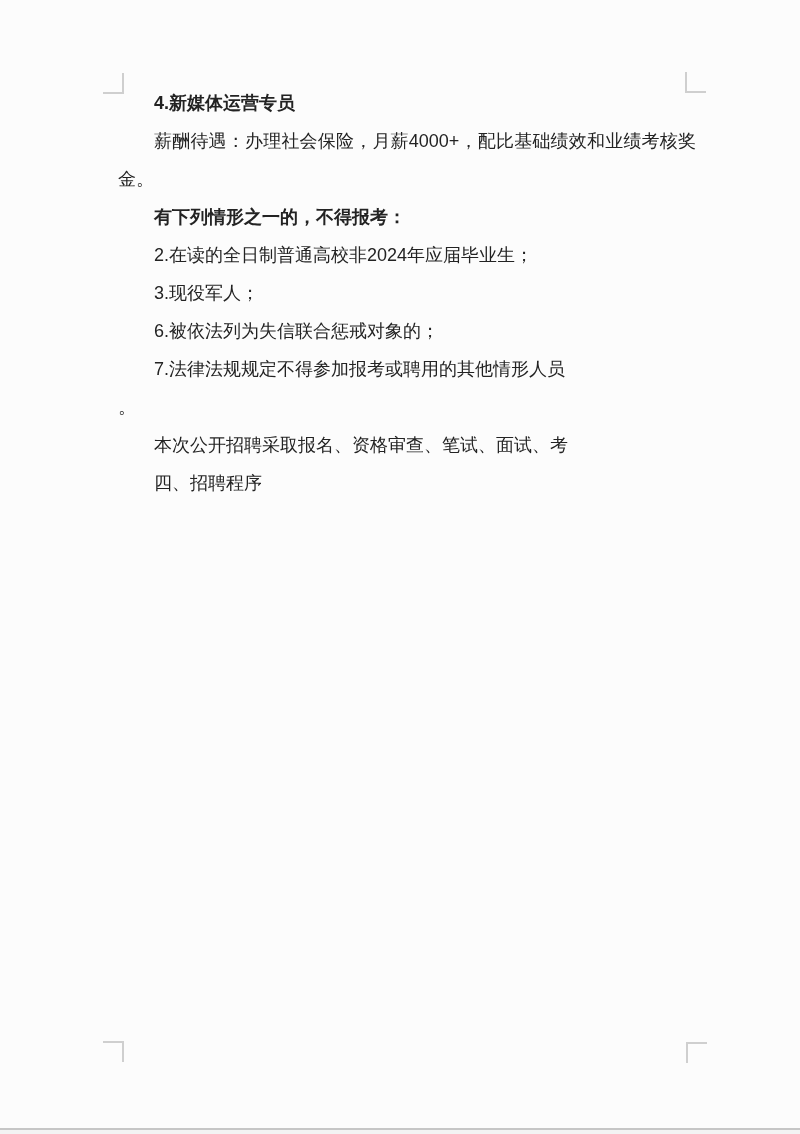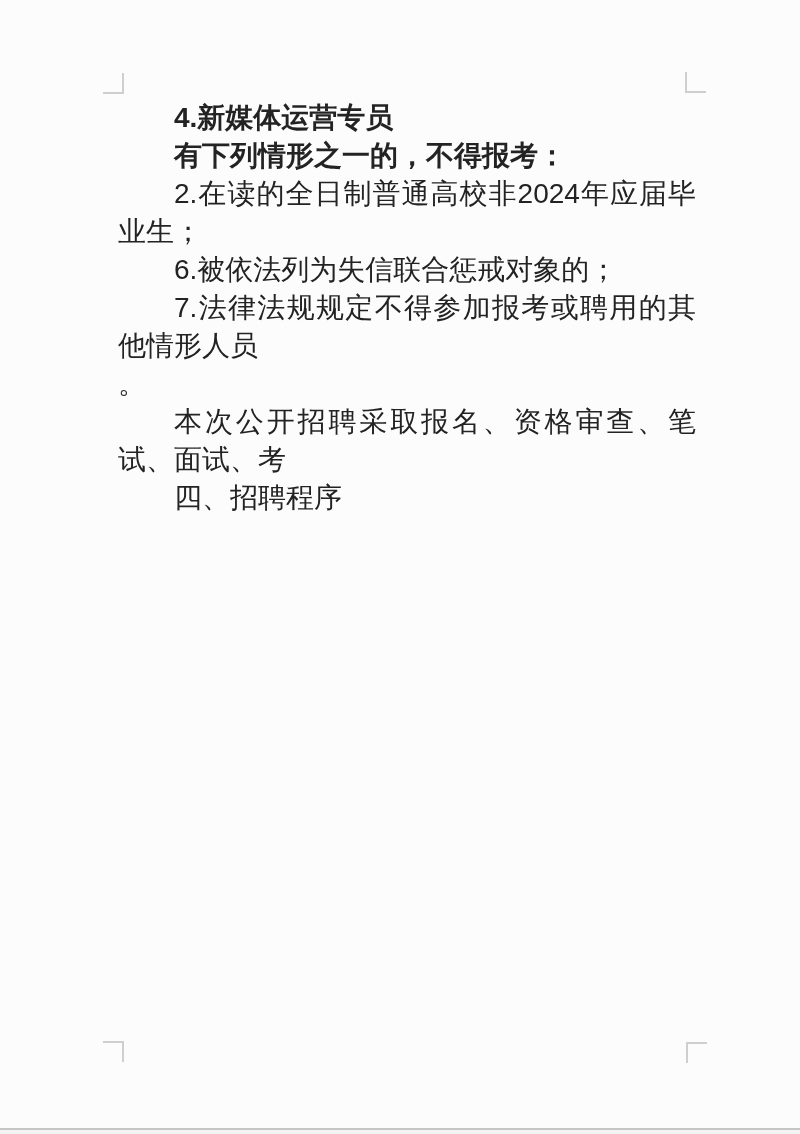--- a/index.html
+++ b/index.html
@@ -11,24 +11,24 @@
     height: 1134px;
     position: relative;
     overflow: hidden;
     background: var(--page-bg, #fcfcfc);
     font-family: "Liberation Sans", "DejaVu Sans", sans-serif;
   }
   
   .doc-body {
     position: absolute;
     left: 118px;
-    top: 99px;
+    top: 84px;
     width: 578px;
     color: var(--text-color, #232323);
-    font-size: 28px;
+    font-size: 18px;
     line-height: 38px;
   }
   .para {
     margin: 0;
     text-indent: 2em;
     text-align: justify;
   }
   .para.bold { font-weight: 700; }
   .para.no-indent { text-indent: 0; }
 
@@ -81,22 +81,24 @@
 <body style="--page-bg: #fcfcfc; --text-color: #232323; --mark-color: #cfcfcf; --line-color: #c6c6c6;">
 
 <div>
   <span class="corner tl"></span>
   <span class="corner tr"></span>
   <span class="corner bl"></span>
   <span class="corner br"></span>
 
   <div class="doc-body" id="doc-body">
       <div class="para bold">4.新媒体运营专员</div>
+      <div class="para">薪酬待遇：办理社会保险，月薪4000+，配比基础绩效和业绩考核奖金。</div>
       <div class="para bold">有下列情形之一的，不得报考：</div>
       <div class="para">2.在读的全日制普通高校非2024年应届毕业生；</div>
+      <div class="para">3.现役军人；</div>
       <div class="para">6.被依法列为失信联合惩戒对象的；</div>
       <div class="para">7.法律法规规定不得参加报考或聘用的其他情形人员</div>
       <div class="para no-indent">。</div>
       <div class="para">本次公开招聘采取报名、资格审查、笔试、面试、考</div>
       <div class="para">四、招聘程序</div>
     </div>
 
   <div class="bottom-line"></div>
   <div class="bottom-below"></div>
 </div>

